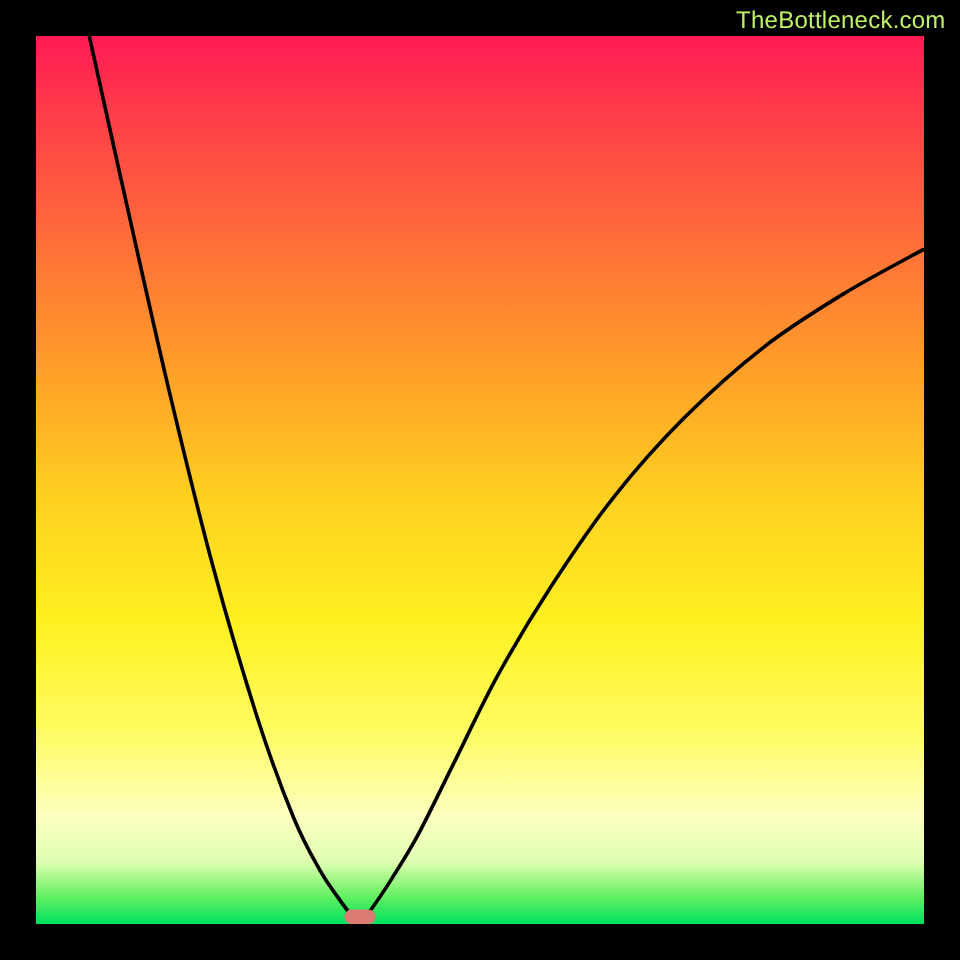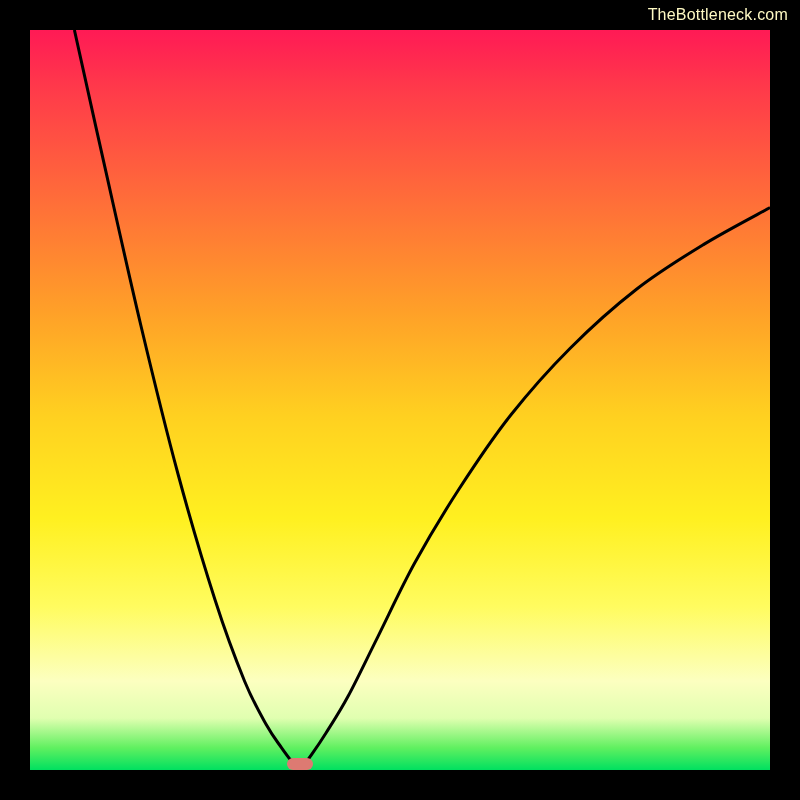--- a/index.html
+++ b/index.html
@@ -34,22 +34,22 @@
       #fcffc0 88%,
       #e0ffb0 93%,
       #60f060 97%,
       #00e060 100%
     );
   }
   .watermark {
     position: absolute;
     top: 6px;
     right: 12px;
-    color: #fef9c3;
-    font-size: 16px;
+    color: #bef264;
+    font-size: 20px;
     letter-spacing: 0.2px;
     z-index: 5;
   }
   svg.curve {
     position: absolute;
     inset: 0;
     z-index: 3;
   }
   .min-marker {
     position: absolute;

